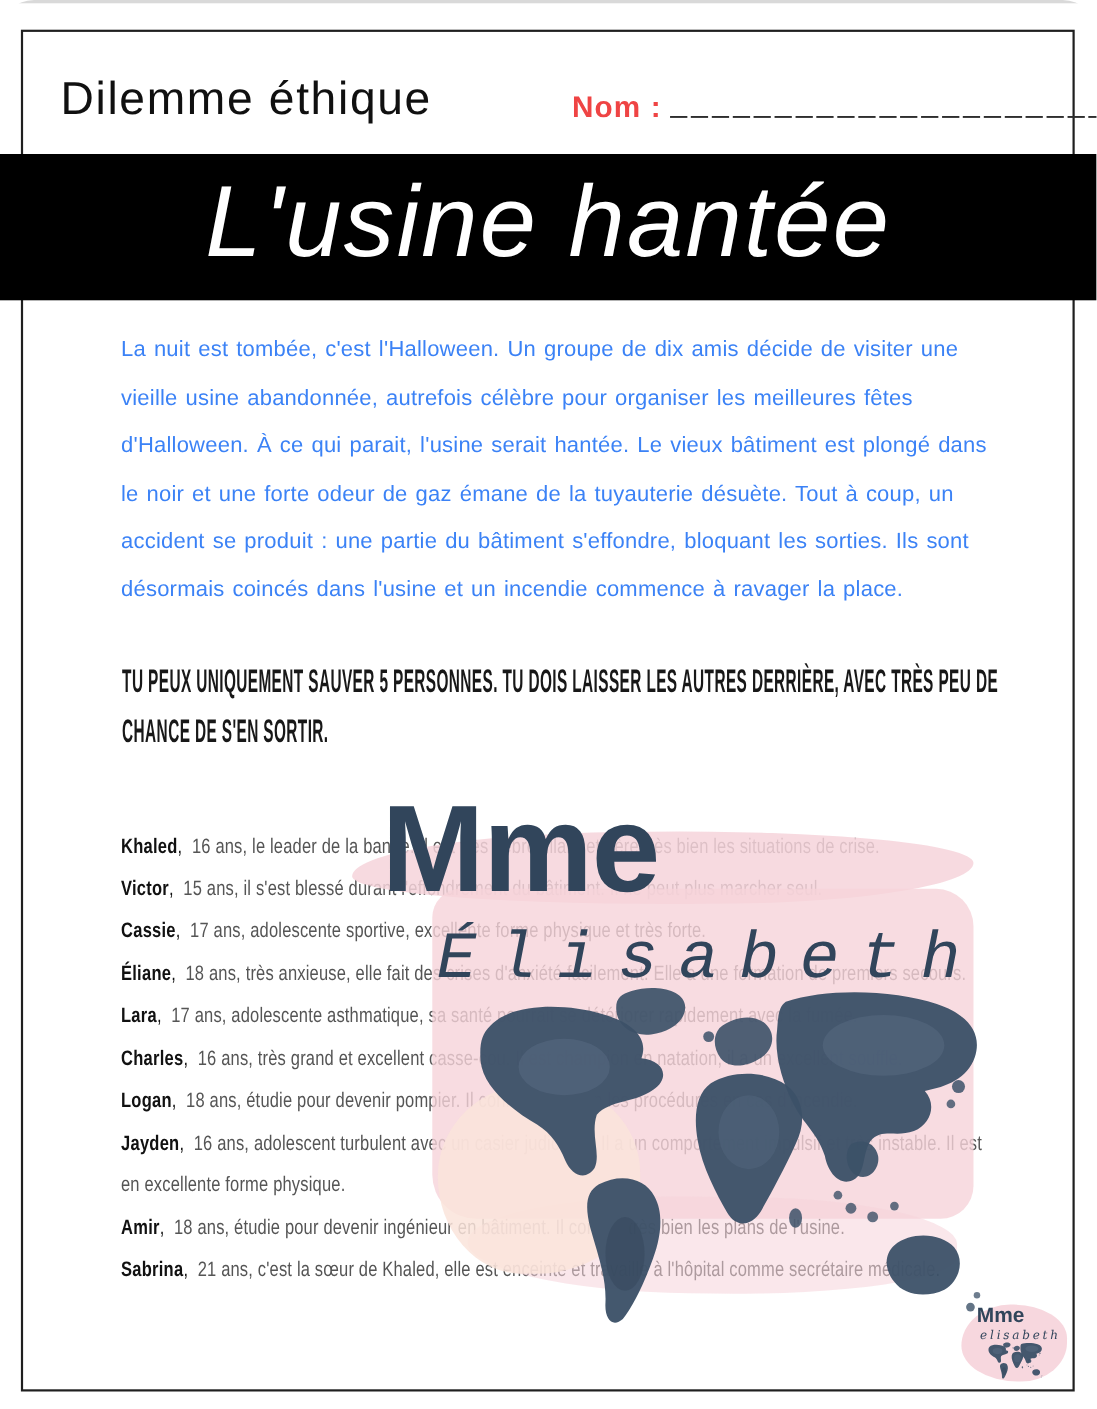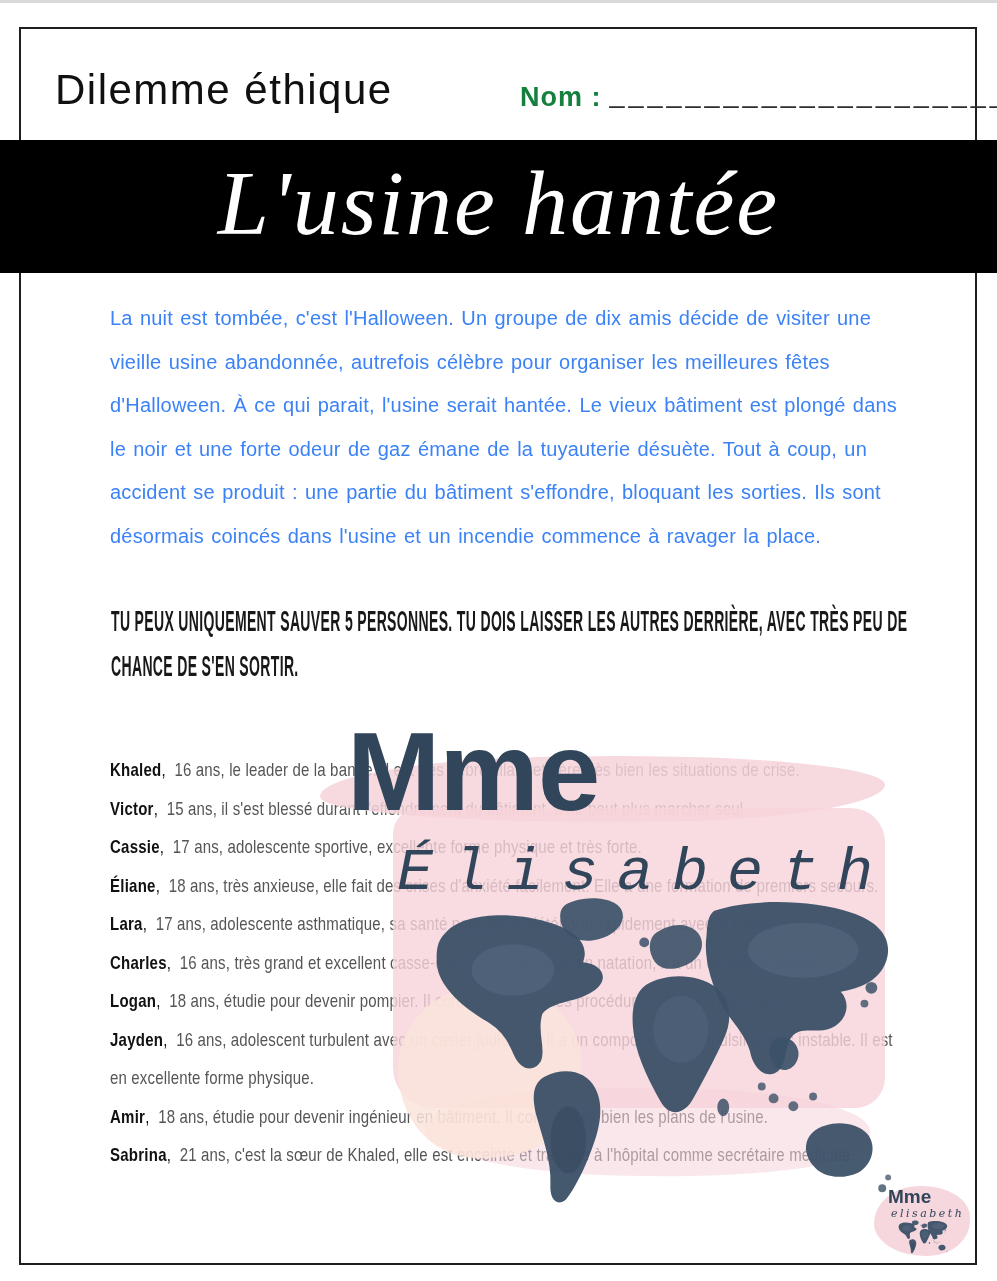--- a/index.html
+++ b/index.html
@@ -1,45 +1,46 @@
 <!DOCTYPE html>
 <html lang="fr" style="--navy: #31455b; --map_navy: #3c5168; --pink: #f6d3da; --peach: #fae4da; --banner_bg: #000000;"><head>
 <meta charset="utf-8">
 <style>
   html,body{margin:0;padding:0;background:#ffffff;}
   .page{
     position:relative;width:997px;height:1281px;margin:0 auto;
     background:#ffffff;overflow:hidden;
     font-family:"Liberation Sans",sans-serif;
     color:#474747;
+    border-radius:31px;
   }
   .top-scan-line{position:absolute;left:0;top:0;width:997px;height:3px;background:#d9d9d9;z-index:6;}
   .page-border{
     position:absolute;left:19px;top:27px;width:954px;height:1234px;
     border:2px solid #1f1f1f;z-index:1;background:transparent;
   }
   
   .ws-title{
     position:absolute;left:55px;top:66px;z-index:2;
     font-size:42px;letter-spacing:1.5px;color:#101010;
     font-family:"Liberation Sans",sans-serif;
   }
   .name-row{position:absolute;left:520px;top:82px;z-index:2;white-space:nowrap;}
-  .nom{font-size:27px;font-weight:800;color:#15803d;letter-spacing:1px;margin-top:28px;}
+  .nom{font-size:27px;font-weight:800;color:#ef4444;letter-spacing:1px;margin-top:28px;}
   .name-blank{
     display:inline-block;margin-left:8px;font-size:27px;color:#2e2e2e;
     letter-spacing:4px;transform:translateY(-4px);
   }
   
   .banner{
     position:absolute;left:0;top:140px;width:997px;height:133px;background:var(--banner_bg,#000);
     z-index:5;display:flex;align-items:center;justify-content:center;
   }
   .banner-title{
-    color:#ffffff;font-family:Liberation Serif, serif;font-style:italic;
+    color:#ffffff;font-family:Liberation Sans, sans-serif;font-style:italic;
     font-size:92px;letter-spacing:2px;transform:translateY(-4px);
   }
   
   .intro{
     position:absolute;left:110px;top:297px;width:805px;z-index:2;
     font-size:20px;line-height:43.5px;letter-spacing:.2px;word-spacing:1.5px;color:#3b82f6;
   }
   
   .challenge{
     position:absolute;left:111px;top:598px;width:1160px;z-index:2;

